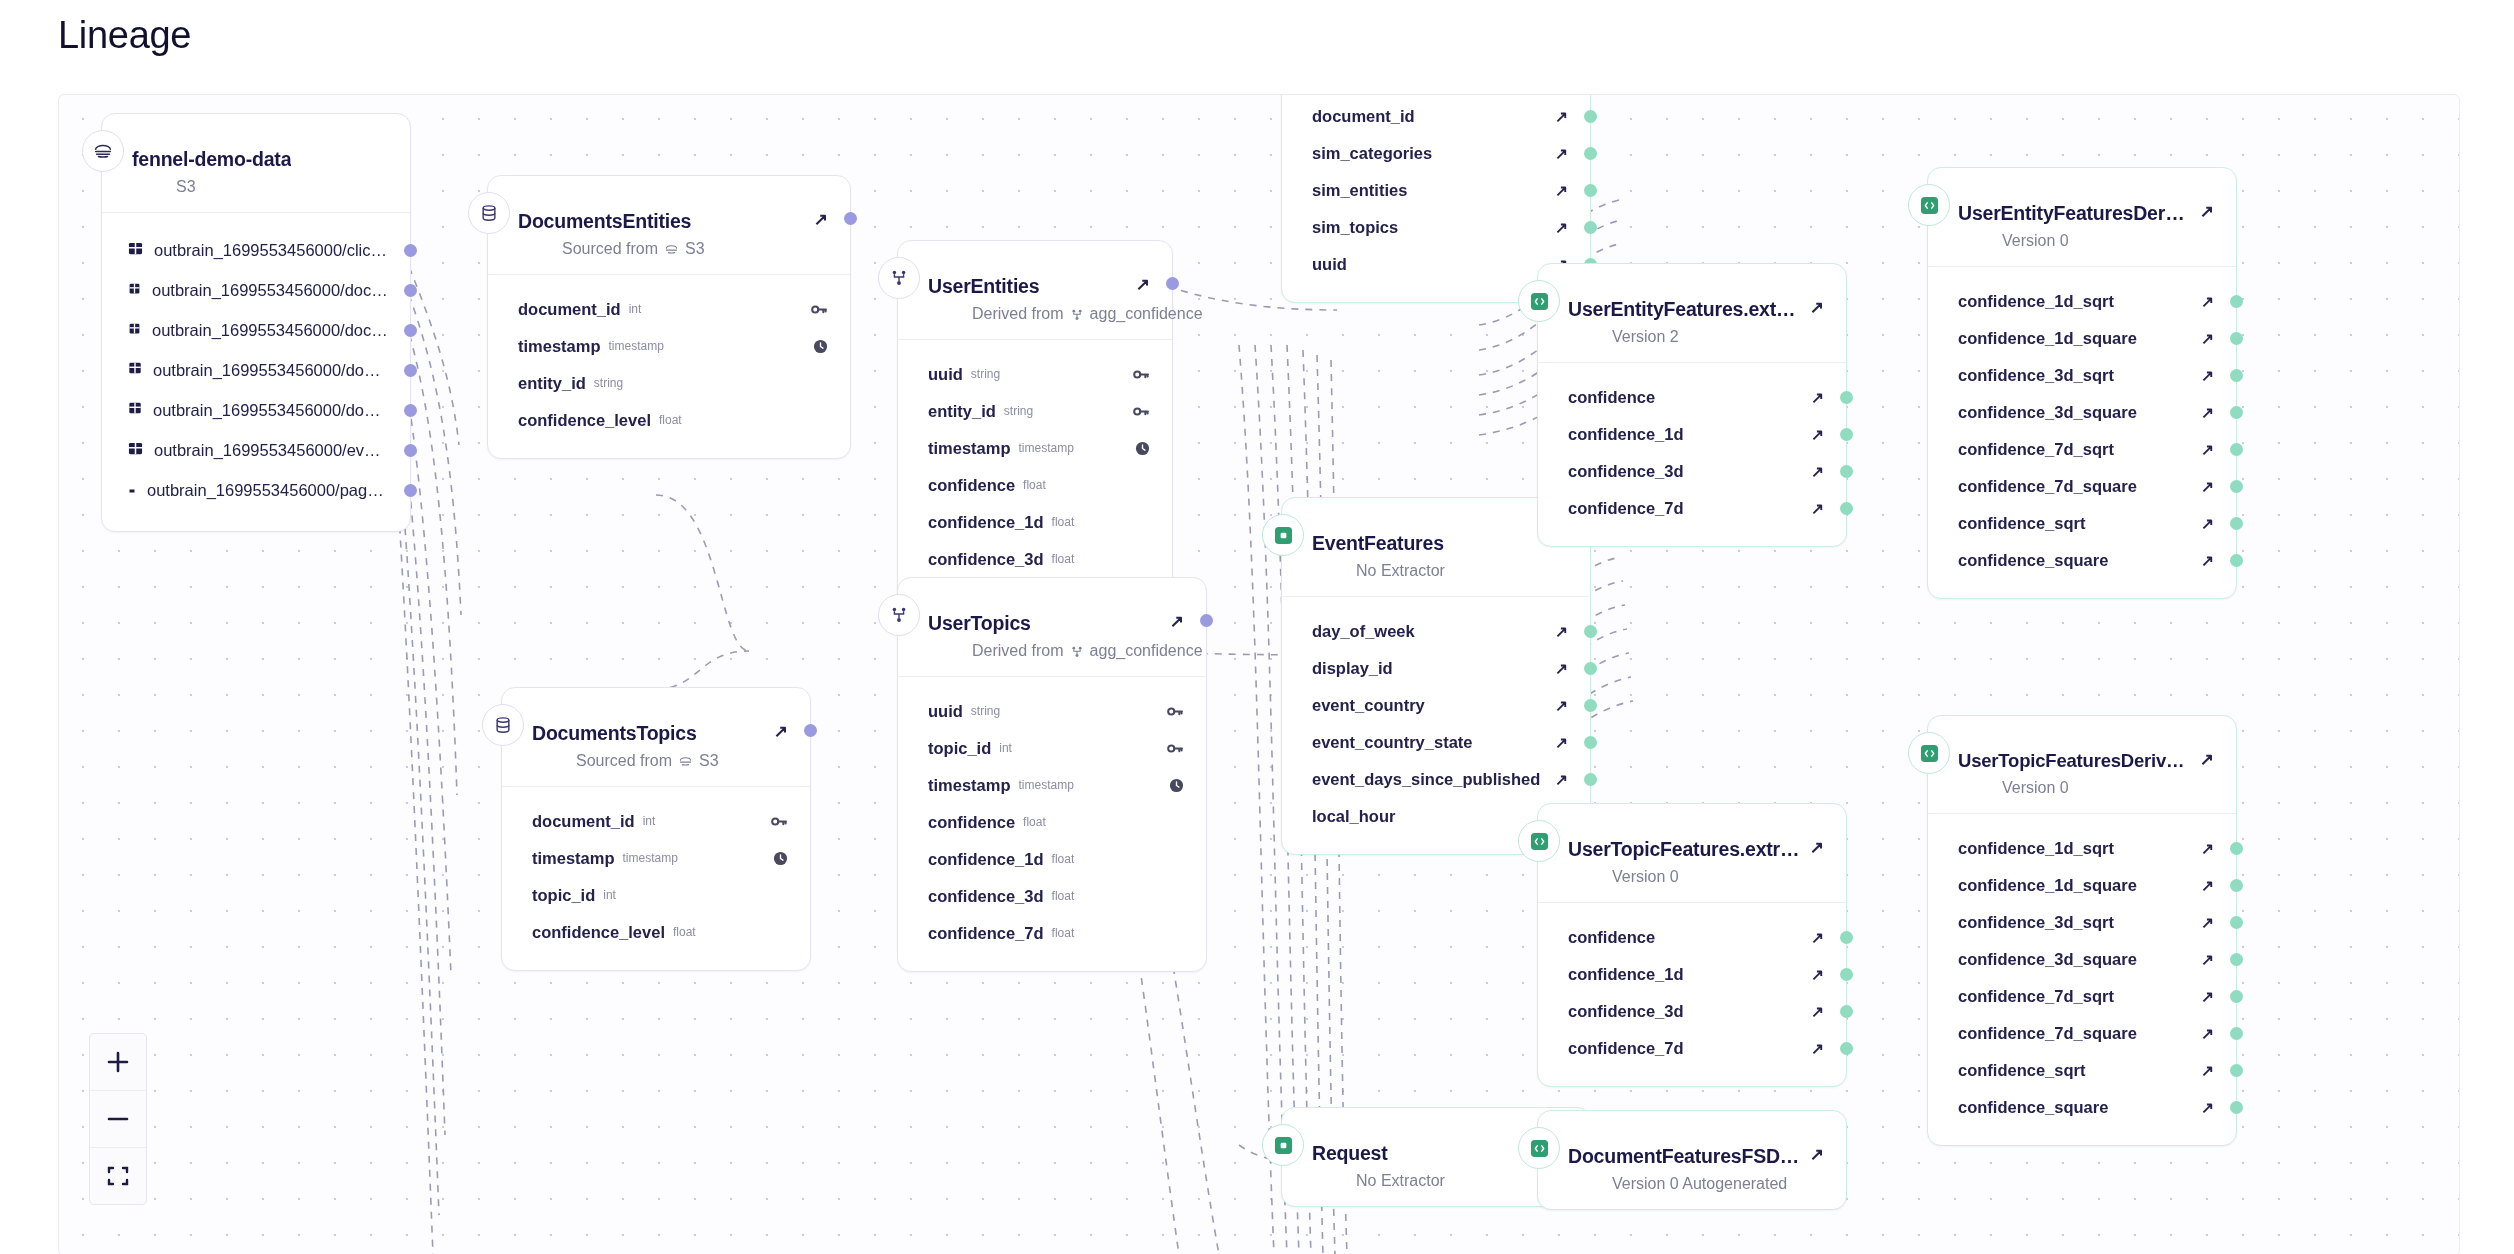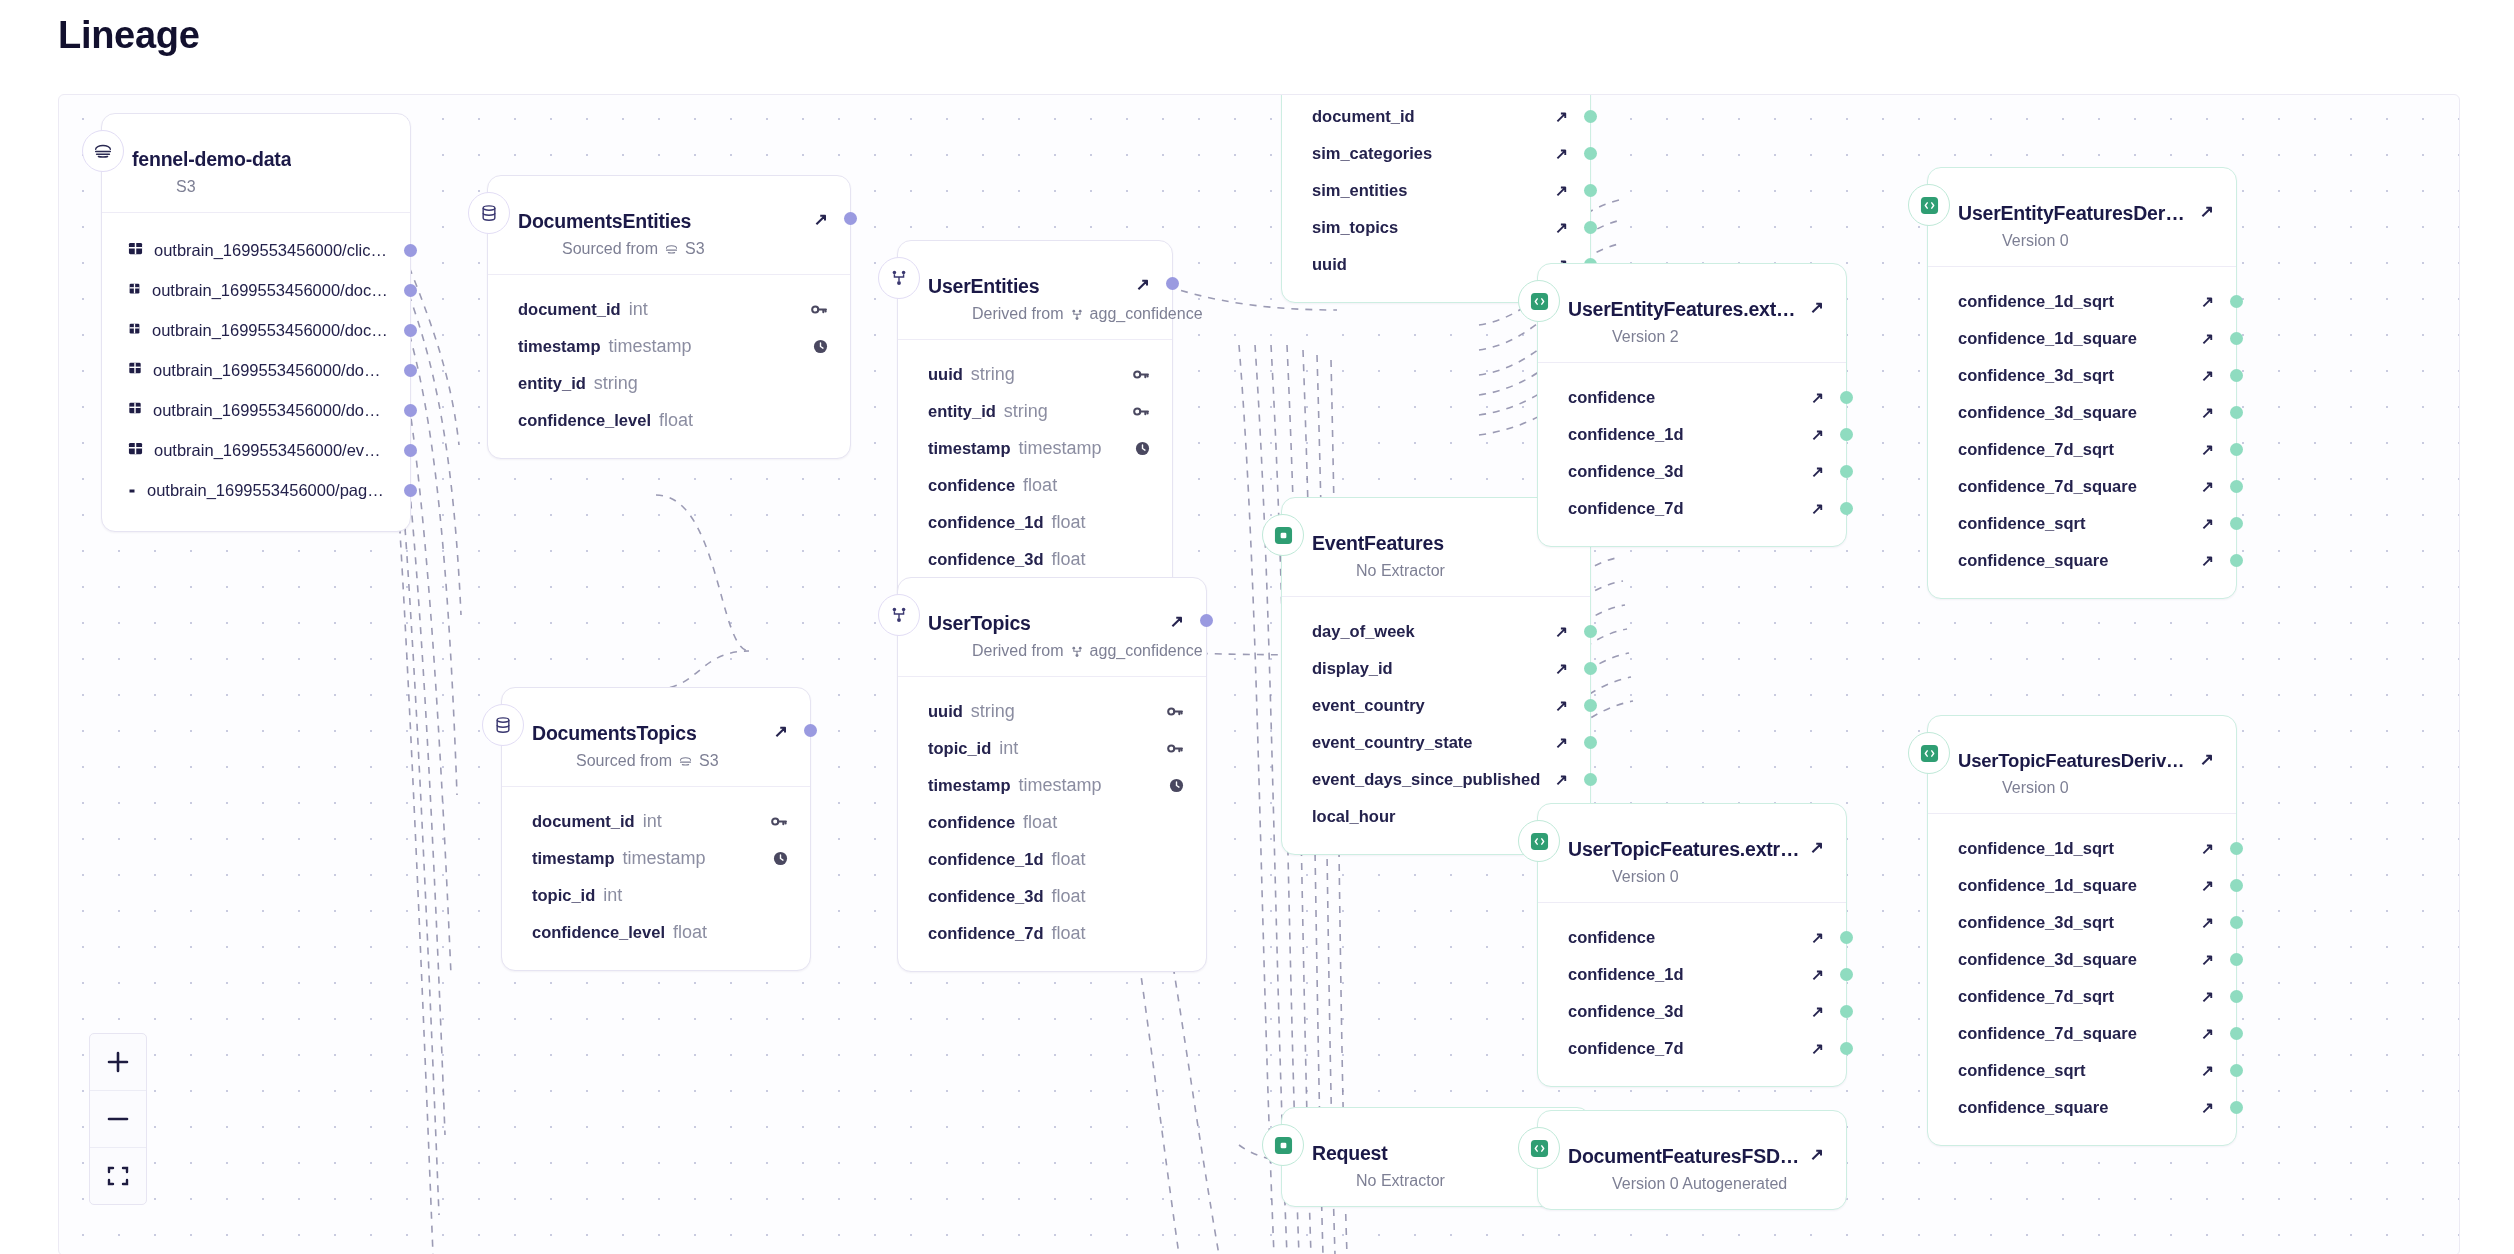--- a/index.html
+++ b/index.html
@@ -5,21 +5,21 @@
   html,body{margin:0;padding:0;}
   body{
     width:2514px;height:1254px;overflow:hidden;
     background:#ffffff;
     font-family:"Liberation Sans", sans-serif;
     color:#1b1b3a;
     -webkit-font-smoothing:antialiased;
   }
   .page-title{
     position:absolute;left:58px;top:14px;
-    font-size:38px;font-weight:700;letter-spacing:-0.3px;color:#12102e;
+    font-size:38px;font-weight:400;letter-spacing:-0.3px;color:#12102e;
   }
   
   .canvas{
     position:absolute;left:58px;top:94px;
     width:2400px;height:1160px;
     background-color:#fdfdff;
     background-image:radial-gradient(#c9cbe0 1.1px, transparent 1.2px);
     background-size:36px 36px;
     background-position:6px 6px;
     border:1px solid #eceaf4;
@@ -47,21 +47,21 @@
     margin-top:7px;font-size:16px;color:#7d7f94;font-weight:400;
     display:flex;align-items:flex-end;gap:6px;white-space:nowrap;margin-left:44px;
   }
   .node-body{border-top:1px solid #eeecf6;padding:10px 0 14px 0;}
   .field{
     display:flex;align-items:center;
     height:26px;margin:11px 0;
     padding:0 22px 0 30px;position:relative;
   }
   .f-name{font-size:16.5px;font-weight:700;color:#24224d;white-space:nowrap;}
-  .f-type{font-size:18px;color:#8b8da1;font-weight:400;margin-left:8px;white-space:nowrap;}
+  .f-type{font-size:12px;color:#8b8da1;font-weight:400;margin-left:8px;white-space:nowrap;}
   .f-right{margin-left:auto;display:flex;align-items:center;}
   
   .srow{
     display:flex;align-items:center;gap:11px;
     height:26px;margin:14px 0;padding:0 22px 0 26px;position:relative;
   }
   .srow .lbl{font-size:16.5px;color:#23214b;font-weight:500;white-space:nowrap;overflow:hidden;text-overflow:ellipsis;}
   
   .badge{
     position:absolute;left:-20px;top:16px;

